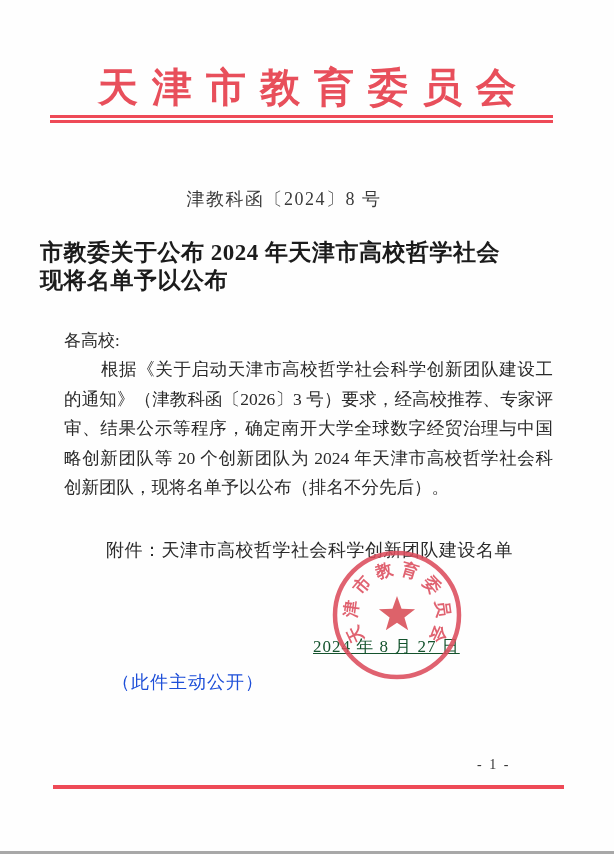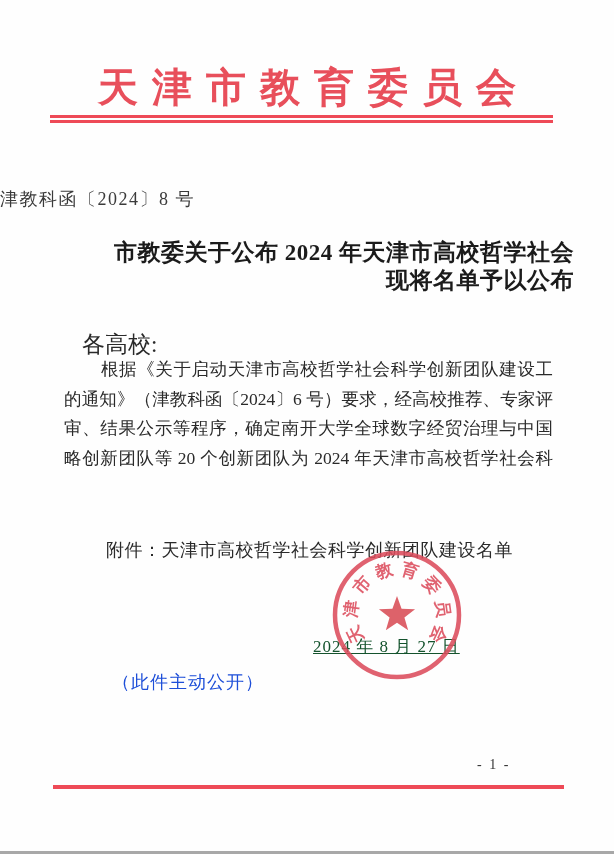--- a/index.html
+++ b/index.html
@@ -22,35 +22,35 @@
     white-space:nowrap;
   }
 
   .rule-double { position:absolute; top:115px; left:50px; width:503px; }
   .rule-double .r1 { height:2.5px; background:#ee4a57; }
   .rule-double .gap { height:2px; background:transparent; }
   .rule-double .r2 { height:3px; background:#ee4a57; }
 
   .doc-number {
     position:absolute; top:187px; left:0; right:46px;
-    text-align:left;
+    text-align:center;
     font-size:18px; color:#3a3a3a; letter-spacing:1.5px;
     white-space:nowrap;
   }
 
   .doc-title {
     position:absolute; top:239px; left:40px; right:40px;
-    text-align:right;
+    text-align:left;
     font-size:23px; line-height:28px; font-weight:bold; color:#1b1b1b;
     letter-spacing:0.5px;
   }
 
   .salutation {
     position:absolute; top:329px; left:64px;
-    font-size:23px; color:#2a2a2a;margin-left:18px;
+    font-size:17px; color:#2a2a2a;
   }
 
   .para {
     position:absolute; top:355px; left:64px; width:489px;
     font-size:17.5px; color:#2a2a2a;
   }
   .pline {
     height:29.5px; line-height:29.5px; overflow:hidden;
   }
   .pline.fill { text-align:justify; text-align-last:justify; text-justify:inter-character; }
@@ -114,23 +114,24 @@
 
   <div class="doc-title">
     <div>市教委关于公布 2024 年天津市高校哲学社会</div>
     <div>现将名单予以公布</div>
   </div>
 
   <div class="salutation">各高校:</div>
 
   <div class="para">
     <div class="pline fill indent">根据《关于启动天津市高校哲学社会科学创新团队建设工作</div>
-    <div class="pline fill">的通知》（津教科函〔2024〕6 号）要求，经高校推荐、专家评</div>
+    <div class="pline fill">的通知》（津教科函〔2026〕3 号）要求，经高校推荐、专家评</div>
     <div class="pline fill">审、结果公示等程序，确定南开大学全球数字经贸治理与中国战</div>
     <div class="pline fill">略创新团队等 20 个创新团队为 2024 年天津市高校哲学社会科学</div>
+    <div class="pline">创新团队，现将名单予以公布（排名不分先后）。</div>
   </div>
 
   <div class="attachment">附件：天津市高校哲学社会科学创新团队建设名单</div>
 
   <div class="issue-date">2024 年 8 月 27 日</div>
 
   <svg class="seal" viewBox="-67 -67 134 134">
     <circle cx="0" cy="0" r="62" fill="none" stroke="#dc4c5c" stroke-width="4.5"></circle>
     <path fill="#d94b55" d="M 0,-19 L 4.59,-6.31 L 18.07,-5.87 L 7.42,2.41 L 11.17,15.37 L 0,7.8 L -11.17,15.37 L -7.42,2.41 L -18.07,-5.87 L -4.59,-6.31 Z"></path>
     <text transform="translate(-41.7,19.4) rotate(-115)" text-anchor="middle" dominant-baseline="central">天</text>

